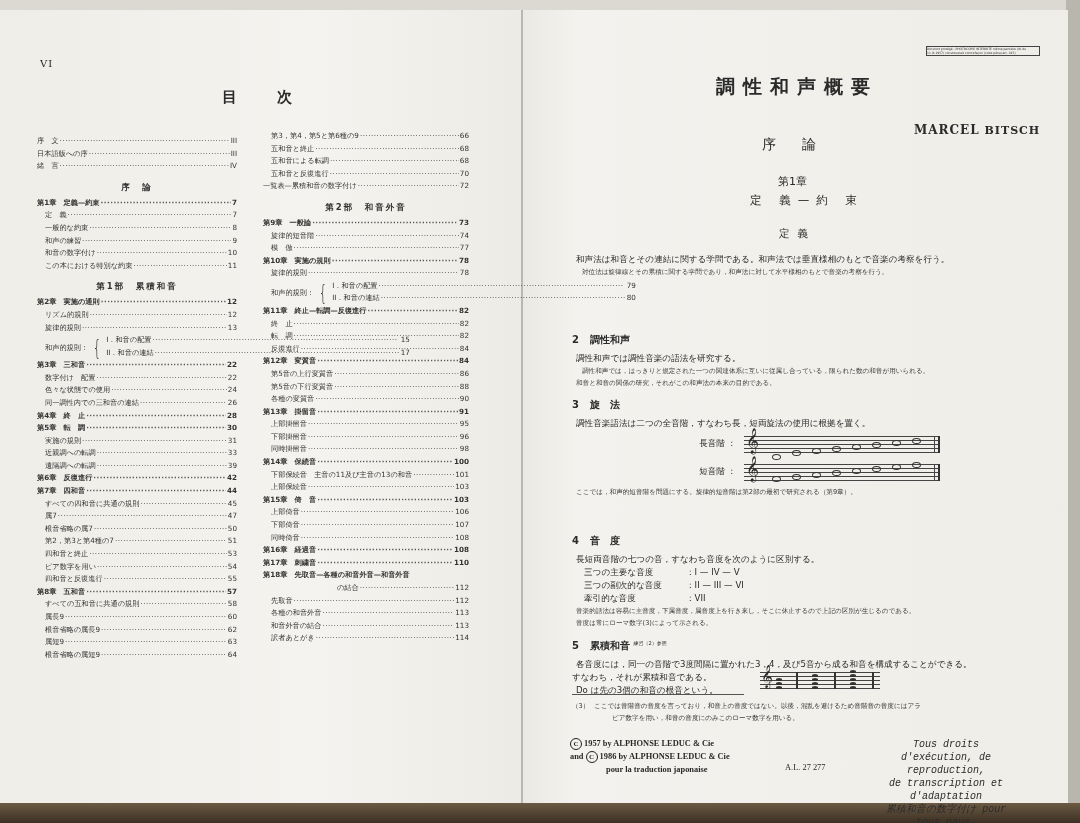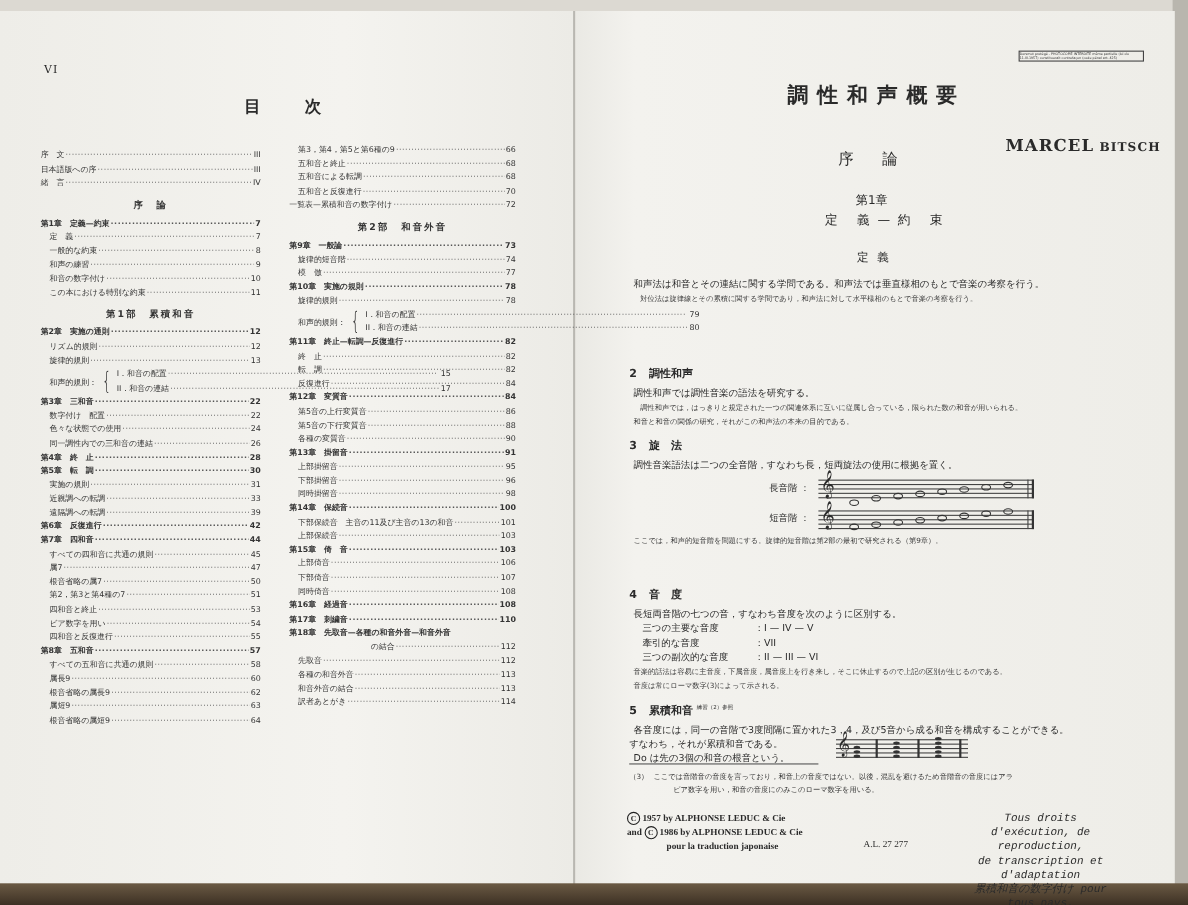--- a/index.html
+++ b/index.html
@@ -40,21 +40,21 @@
   .toc-brace .bracechar { font-size:22px; line-height:22px; font-weight:100; margin-right:2px; transform:scaleX(0.6); }
   .toc-brace .bitems { flex:1; }
   .toc-brace .bitems .toc-row { height:12.5px;justify-content:center; }
 
   
   .notice { position:absolute; left:926px; top:46px; width:112px; height:8px; border:1px solid #444;
     font-size:3px; line-height:4px; overflow:hidden; color:#333; font-family:"DejaVu Sans", sans-serif; }
   .book-title { position:absolute; left:716px; top:74px; font-size:19px; font-weight:bold; letter-spacing:8px;
     font-family:"DejaVu Sans", sans-serif; }
   .author { position:absolute; left:914px; top:123px; font-size:11px; font-weight:bold; letter-spacing:1px; }
-  .author .sc { font-size:15px; }
+  .author .sc { font-size:12px; }
   .intro-head { position:absolute; left:762px; top:136px; font-size:14px; letter-spacing:26px; font-family:"DejaVu Sans", sans-serif; }
   .chap-num { position:absolute; left:778px; top:174px; font-size:11px; font-family:"DejaVu Sans", sans-serif; }
   .chap-title { position:absolute; left:750px; top:193px; font-size:11.5px; letter-spacing:7px; font-family:"DejaVu Sans", sans-serif; }
   .sect-title { position:absolute; left:779px; top:227px; font-size:10.5px; letter-spacing:8px; font-family:Liberation Serif, serif; }
 
   .sec { position:absolute; left:572px; width:460px; font-family:"DejaVu Sans", sans-serif; }
   .sec .h { font-size:10px; font-weight:bold; margin-bottom:4px; }
   .sec .h .n { display:inline-block; width:18px; }
   .sec p { margin:0; font-size:8.6px; line-height:14px; padding-left:4px; }
   .sec p.small { font-size:6.6px; line-height:12px; padding-left:10px; color:#3a3a3a; }
@@ -584,26 +584,26 @@
 <div class="sec" style="top:534px;">
   <div class="h">
     <span class="n">4</span><span>音　度</span>
   </div>
   <p>長短両音階の七つの音，すなわち音度を次のように区別する。</p>
   <div class="degree-row">
     <span class="dl">三つの主要な音度</span>
     <span>：I — IV — V</span>
   </div>
   <div class="degree-row">
+    <span class="dl">三つの副次的な音度</span>
+    <span>：II — III — VI</span>
+  </div>
+  <div class="degree-row">
     <span class="dl">牽引的な音度</span>
     <span>：VII</span>
-  </div>
-  <div class="degree-row">
-    <span class="dl">三つの副次的な音度</span>
-    <span>：II — III — VI</span>
   </div>
   <p class="smallflush">音楽的話法は容易に主音度，下属音度，属音度上を行き来し，そこに休止するので上記の区別が生じるのである。</p>
   <p class="smallflush">音度は常にローマ数字(3)によって示される。</p>
 </div>
 
 <div class="sec" style="top:639px;">
   <div class="h">
     <span class="n">5</span><span>累積和音</span>
     <span style="font-size:5px;font-weight:normal;vertical-align:super;">練習（2）参照</span>
   </div>

